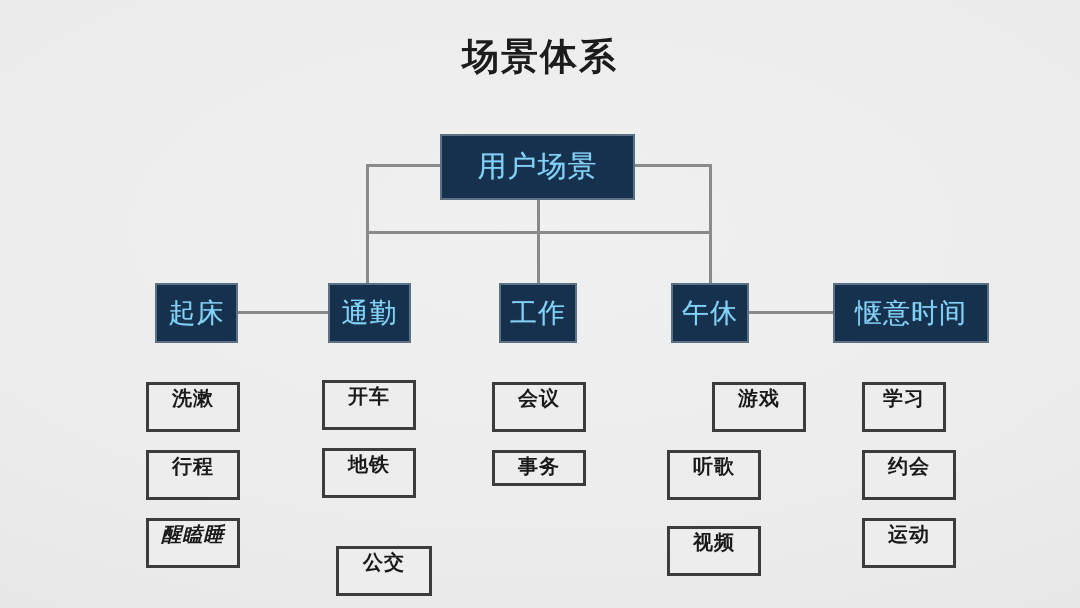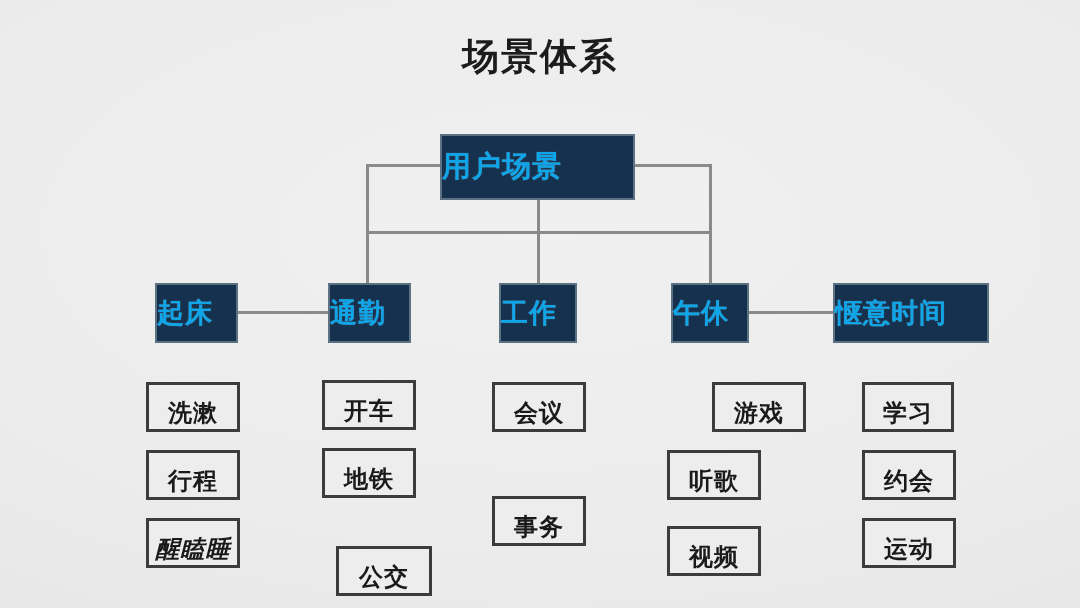--- a/index.html
+++ b/index.html
@@ -41,44 +41,44 @@
   }
   .line.h { height: 3px; }
   .line.v { width: 3px; }
 
   
   .node {
     position: absolute;
     box-sizing: border-box;
     background: #16314d;
     border: 2px solid #5d7184;
-    color: #0ea5e9;
+    color: #7dd3fc;
     display: flex;
     align-items: center;
-    justify-content: flex-start;
+    justify-content: center;
     font-size: 27px;
-    font-weight: bold;
+    font-weight: normal;
     letter-spacing: 1px;
     text-shadow: 0 0 1px rgba(255,255,255,0.35);
   }
   .node.root {
     font-size: 29px;
   }
 
   
   .leaf {
     position: absolute;
     box-sizing: border-box;
     background: #ededed;
     border: 3px solid #3c3c3c;
     color: #1a1a1a;
     display: flex;
-    align-items: flex-end;
+    align-items: flex-start;
     justify-content: center;
-    font-size: 24px;
+    font-size: 20px;
     font-weight: bold;
     letter-spacing: 1px;
   }
 </style>
 </head>
 <body>
 
 <div id="canvas">
 
   <div class="title">场景体系</div>
@@ -137,35 +137,35 @@
   <div class="leaf" style="left:322px; top:448px; width:94px; height:50px;">
     <span>地铁</span>
   </div>
   <div class="leaf" style="left:336px; top:516px; width:96px; height:50px;margin-top:30px;">
     <span>公交</span>
   </div>
 
   <div class="leaf" style="left:492px; top:382px; width:94px; height:50px;">
     <span>会议</span>
   </div>
-  <div class="leaf" style="left:492px; top:450px; width:94px; height:50px;margin-top:46px;">
+  <div class="leaf" style="left:492px; top:450px; width:94px; height:36px;">
     <span>事务</span>
   </div>
 
   <div class="leaf" style="left:667px; top:382px; width:94px; height:50px;margin-left:45px;">
     <span>游戏</span>
   </div>
   <div class="leaf" style="left:667px; top:450px; width:94px; height:50px;">
     <span>听歌</span>
   </div>
   <div class="leaf" style="left:667px; top:518px; width:94px; height:50px;margin-top:8px;">
     <span>视频</span>
   </div>
 
-  <div class="leaf" style="left:862px; top:382px; width:92px; height:50px;">
+  <div class="leaf" style="left:862px; top:382px; width:84px; height:50px;">
     <span>学习</span>
   </div>
   <div class="leaf" style="left:862px; top:450px; width:94px; height:50px;">
     <span>约会</span>
   </div>
   <div class="leaf" style="left:862px; top:518px; width:94px; height:50px;">
     <span>运动</span>
   </div>
 
 </div>

